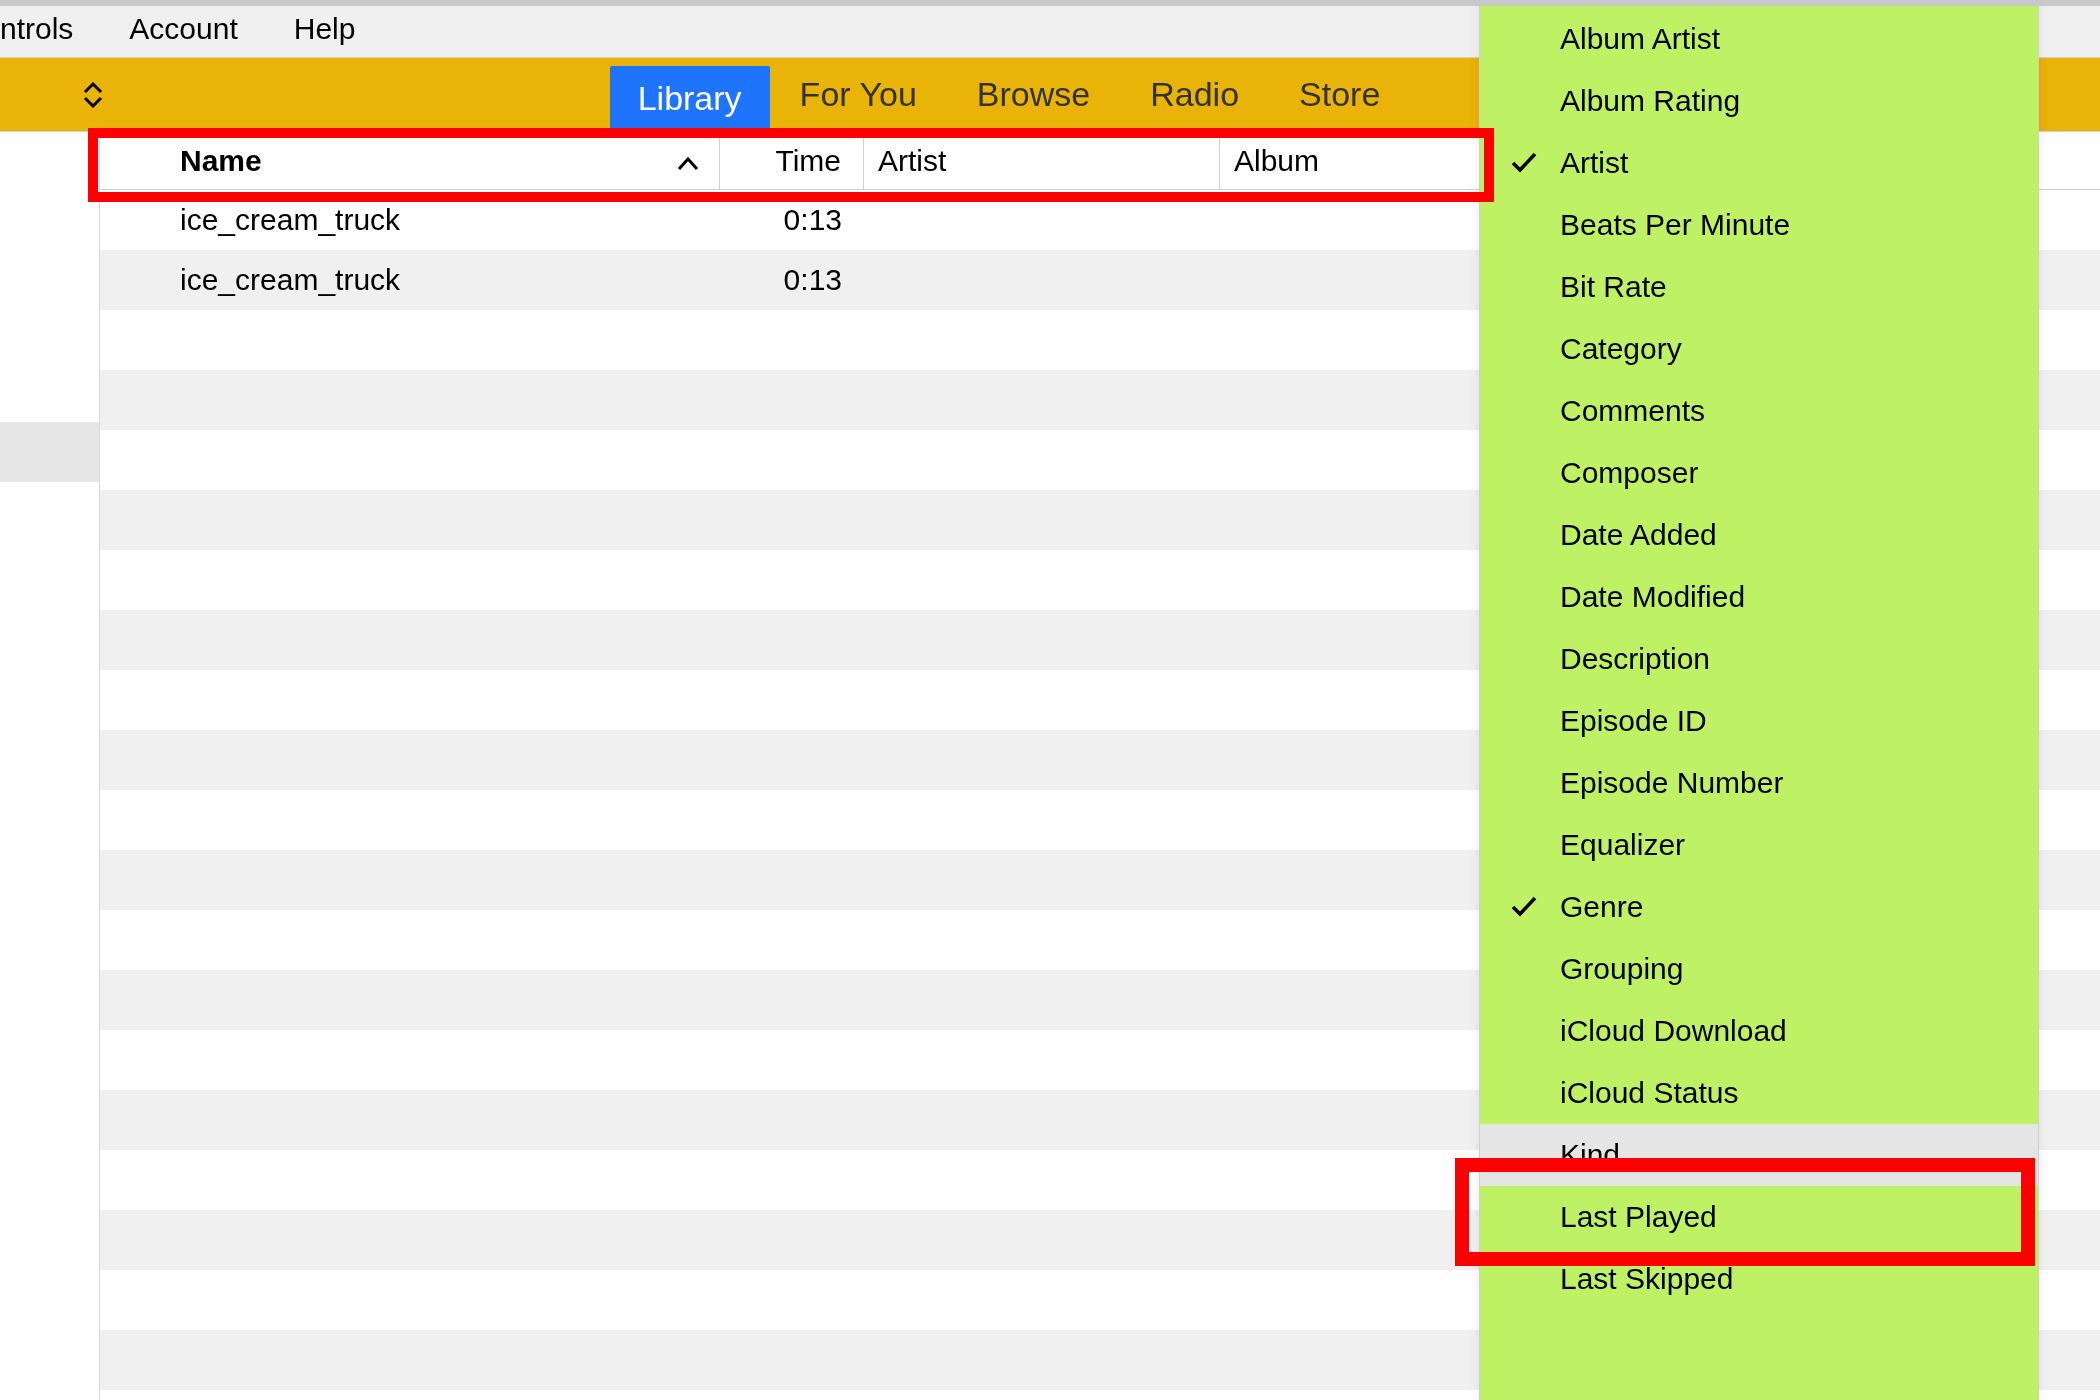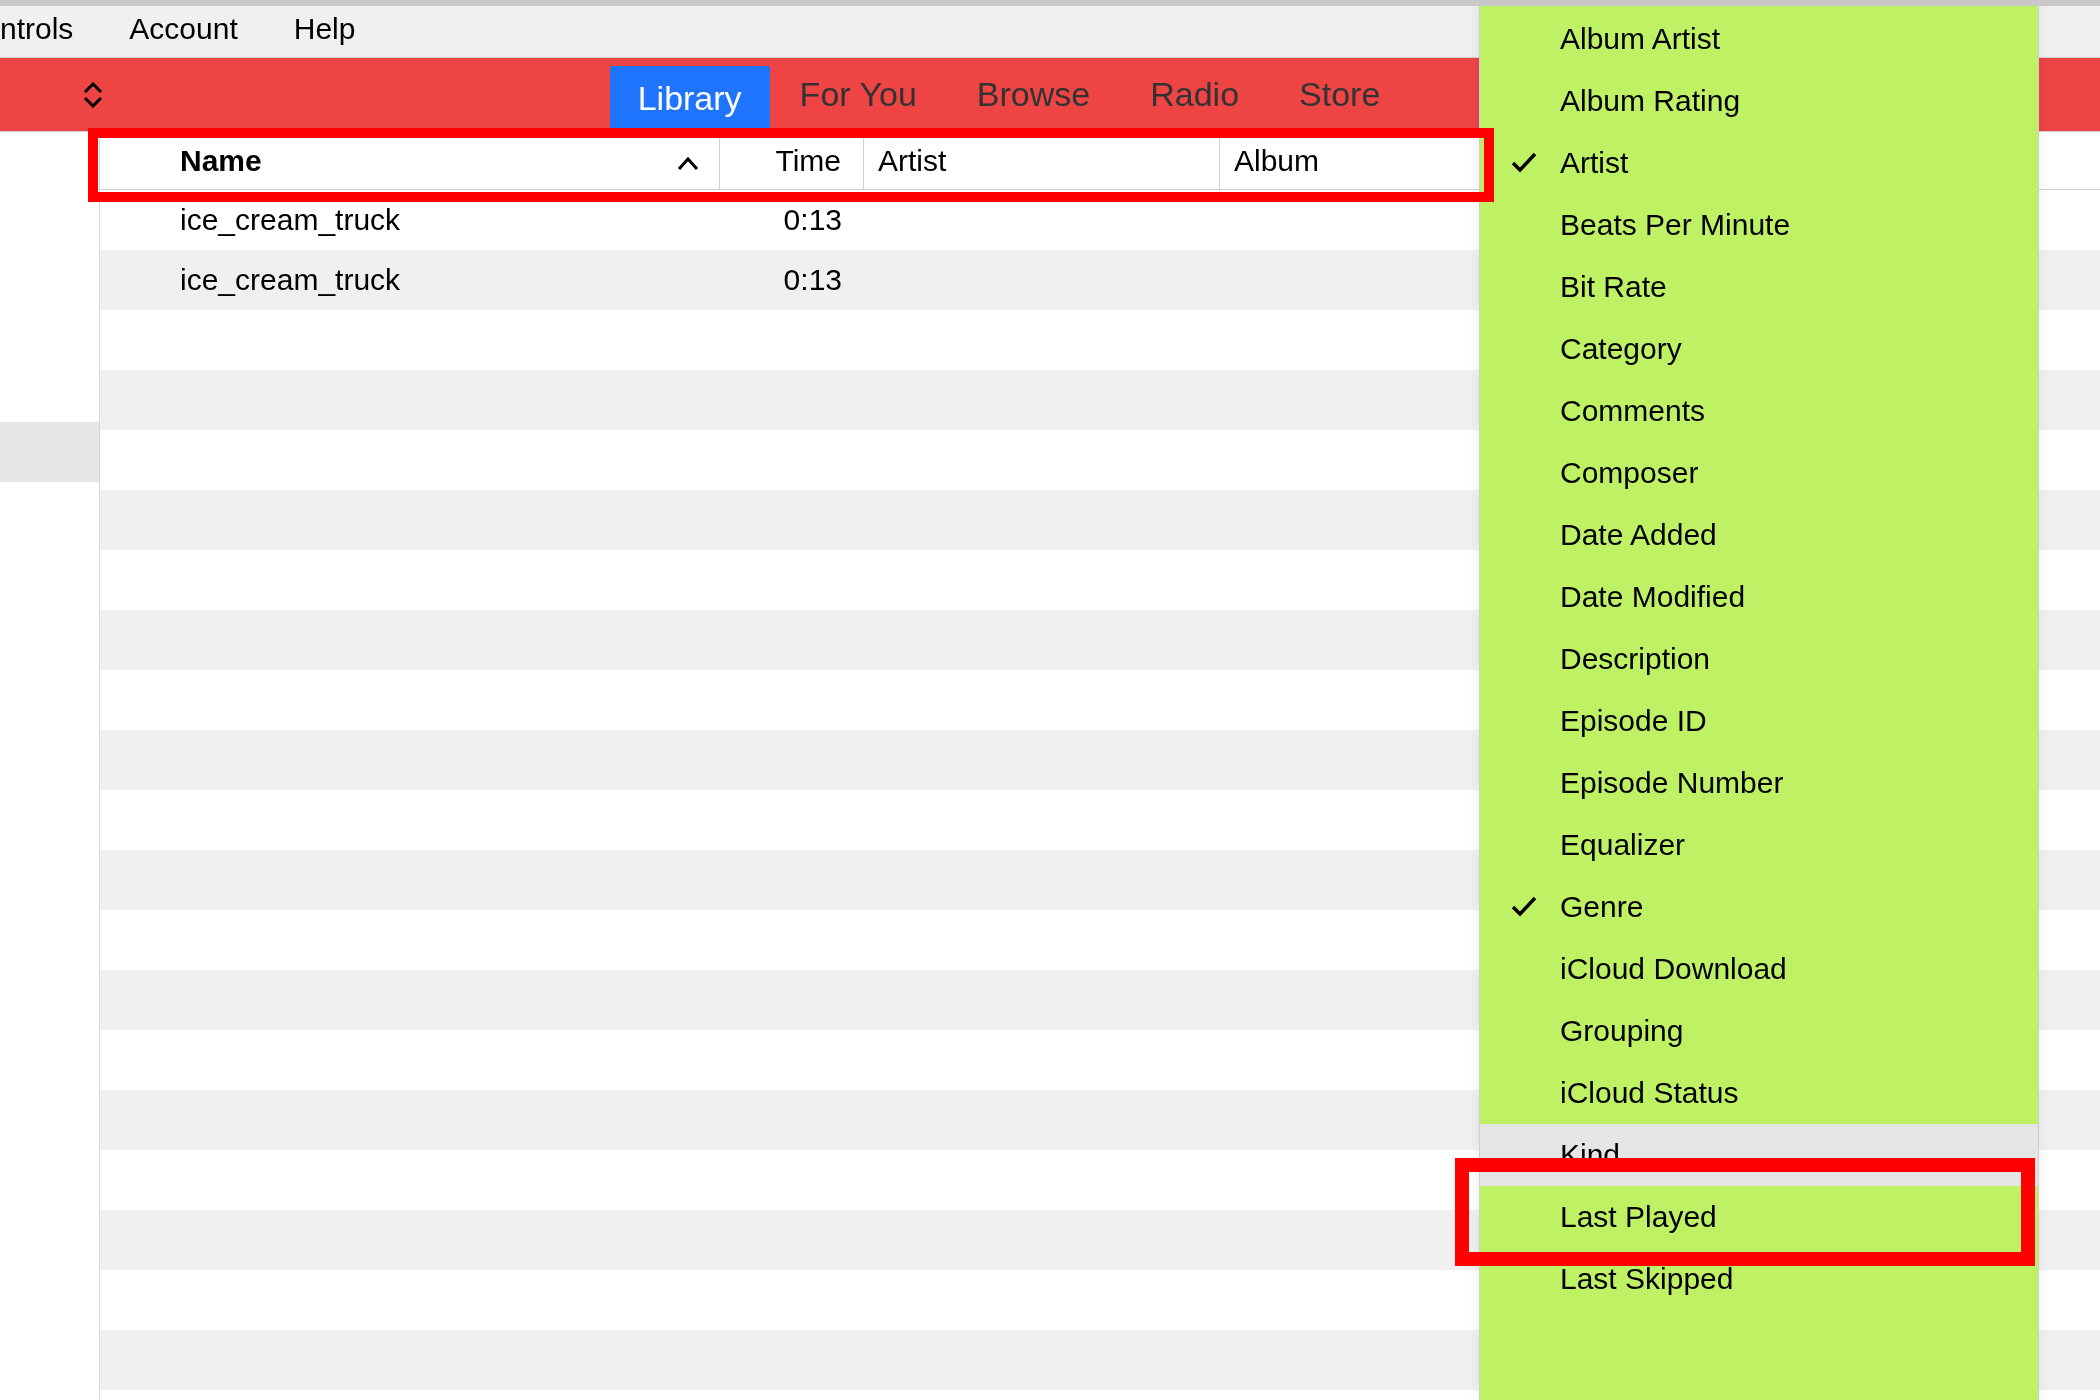--- a/index.html
+++ b/index.html
@@ -26,21 +26,21 @@
     padding: 0 28px;
     height: 100%;
     display: flex;
     align-items: center;
   }
   .menubar .menu-item.trunc-left { padding-left: 0; }
 
   
   .tabbar {
     height: 74px;
-    background: #ef4444;
+    background: #eab308;
     border-bottom: 1px solid #d0d0d0;
     display: flex;
     align-items: flex-start;
     position: relative;
   }
   .tabbar-left {
     position: absolute;
     left: 0;
     top: 0;
     height: 100%;
@@ -411,24 +411,24 @@
     <div class="mi">
       <span>Equalizer</span>
     </div>
     <div class="mi">
       <span class="chk"><svg width="28" height="22" viewBox="0 0 28 22">
           <polyline points="3,12 10,19 25,3" fill="none" stroke="#000" stroke-width="3.5"></polyline>
         </svg></span>
       <span>Genre</span>
     </div>
     <div class="mi">
+      <span>Grouping</span>
+    </div>
+    <div class="mi">
       <span>iCloud Download</span>
-    </div>
-    <div class="mi">
-      <span>Grouping</span>
     </div>
     <div class="mi">
       <span>iCloud Status</span>
     </div>
     <div class="mi hover">
       <span>Kind</span>
     </div>
     <div class="mi">
       <span>Last Played</span>
     </div>

